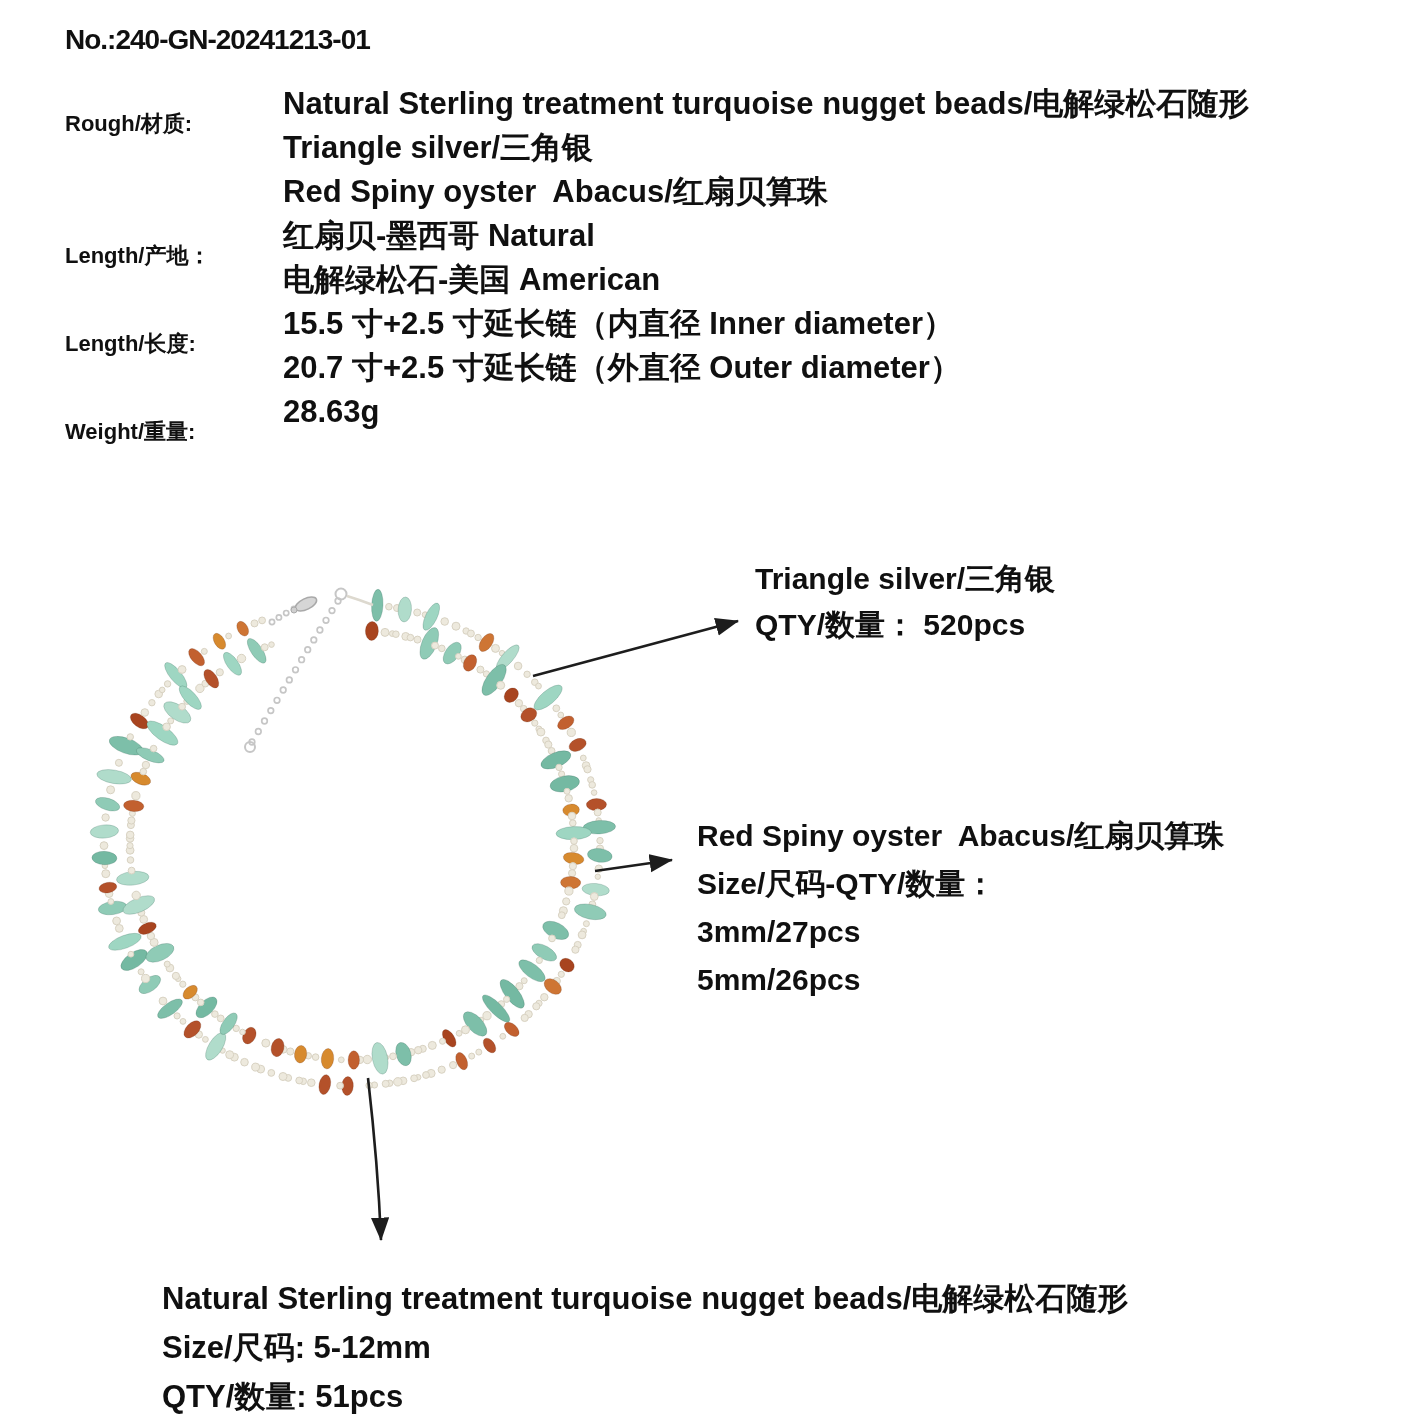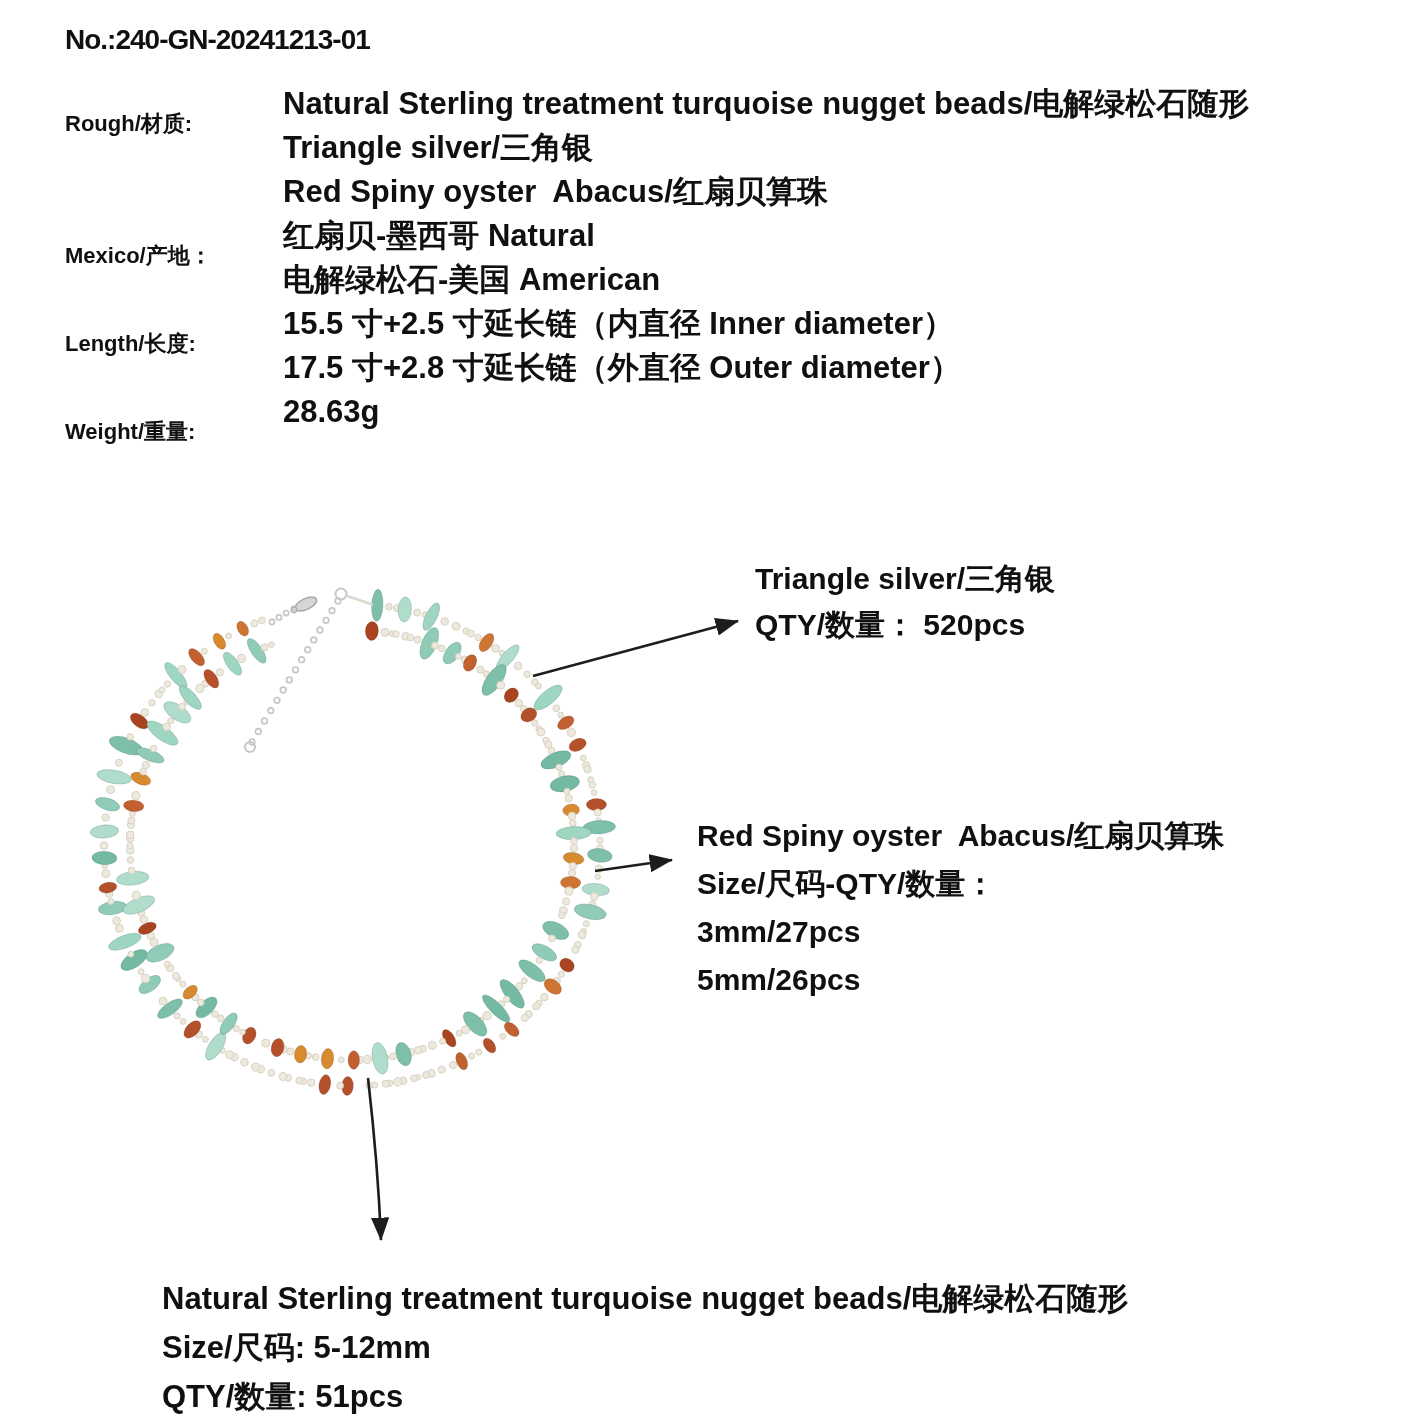--- a/index.html
+++ b/index.html
@@ -38,34 +38,34 @@
     </div>
     <div class="spec-line">
       <span class="spec-label"></span>
       <span class="spec-value">Triangle silver/三角银</span>
     </div>
     <div class="spec-line">
       <span class="spec-label"></span>
       <span class="spec-value">Red Spiny oyster  Abacus/红扇贝算珠</span>
     </div>
     <div class="spec-line">
-      <span class="spec-label">Mexico/产地：</span>
+      <span class="spec-label">Length/产地：</span>
       <span class="spec-value">红扇贝-墨西哥 Natural</span>
     </div>
     <div class="spec-line">
       <span class="spec-label"></span>
       <span class="spec-value">电解绿松石-美国 American</span>
     </div>
     <div class="spec-line">
       <span class="spec-label">Length/长度:</span>
       <span class="spec-value">15.5 寸+2.5 寸延长链（内直径 Inner diameter）</span>
     </div>
     <div class="spec-line">
       <span class="spec-label"></span>
-      <span class="spec-value">17.5 寸+2.8 寸延长链（外直径 Outer diameter）</span>
+      <span class="spec-value">20.7 寸+2.5 寸延长链（外直径 Outer diameter）</span>
     </div>
     <div class="spec-line">
       <span class="spec-label">Weight/重量:</span>
       <span class="spec-value">28.63g</span>
     </div>
   </div>
 
   <svg class="photo-svg" id="necklace-svg" viewBox="0 0 1417 1417">
     <defs>
       <marker id="arrowhead" markerUnits="strokeWidth" markerWidth="10" markerHeight="8" refX="8.6" refY="3.5" orient="auto">

